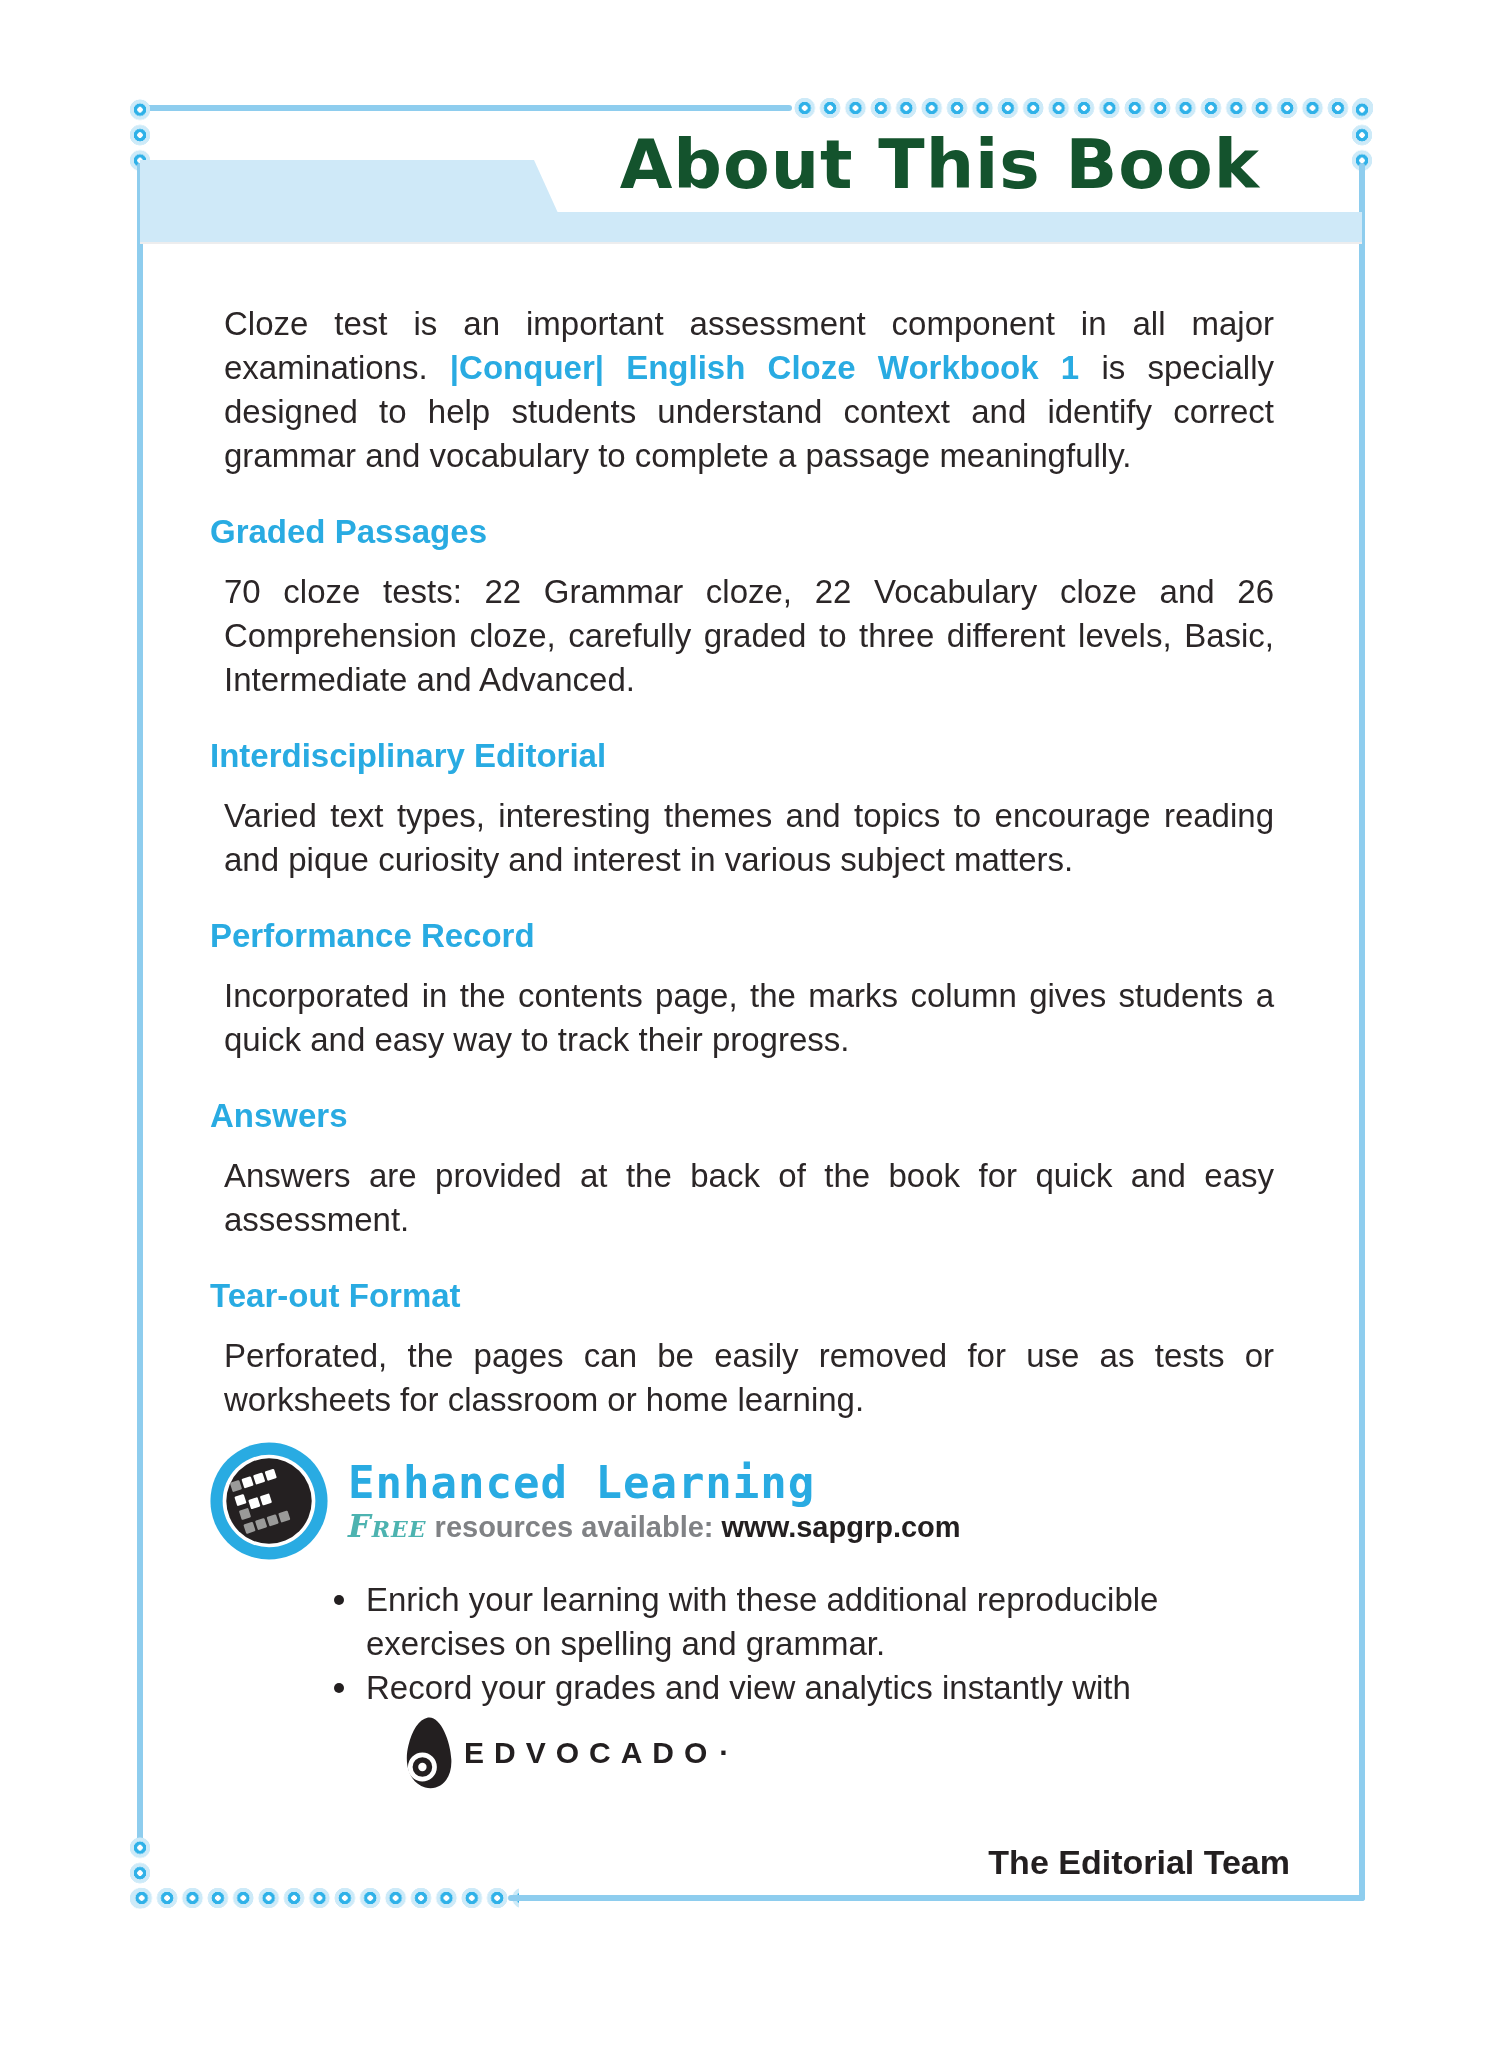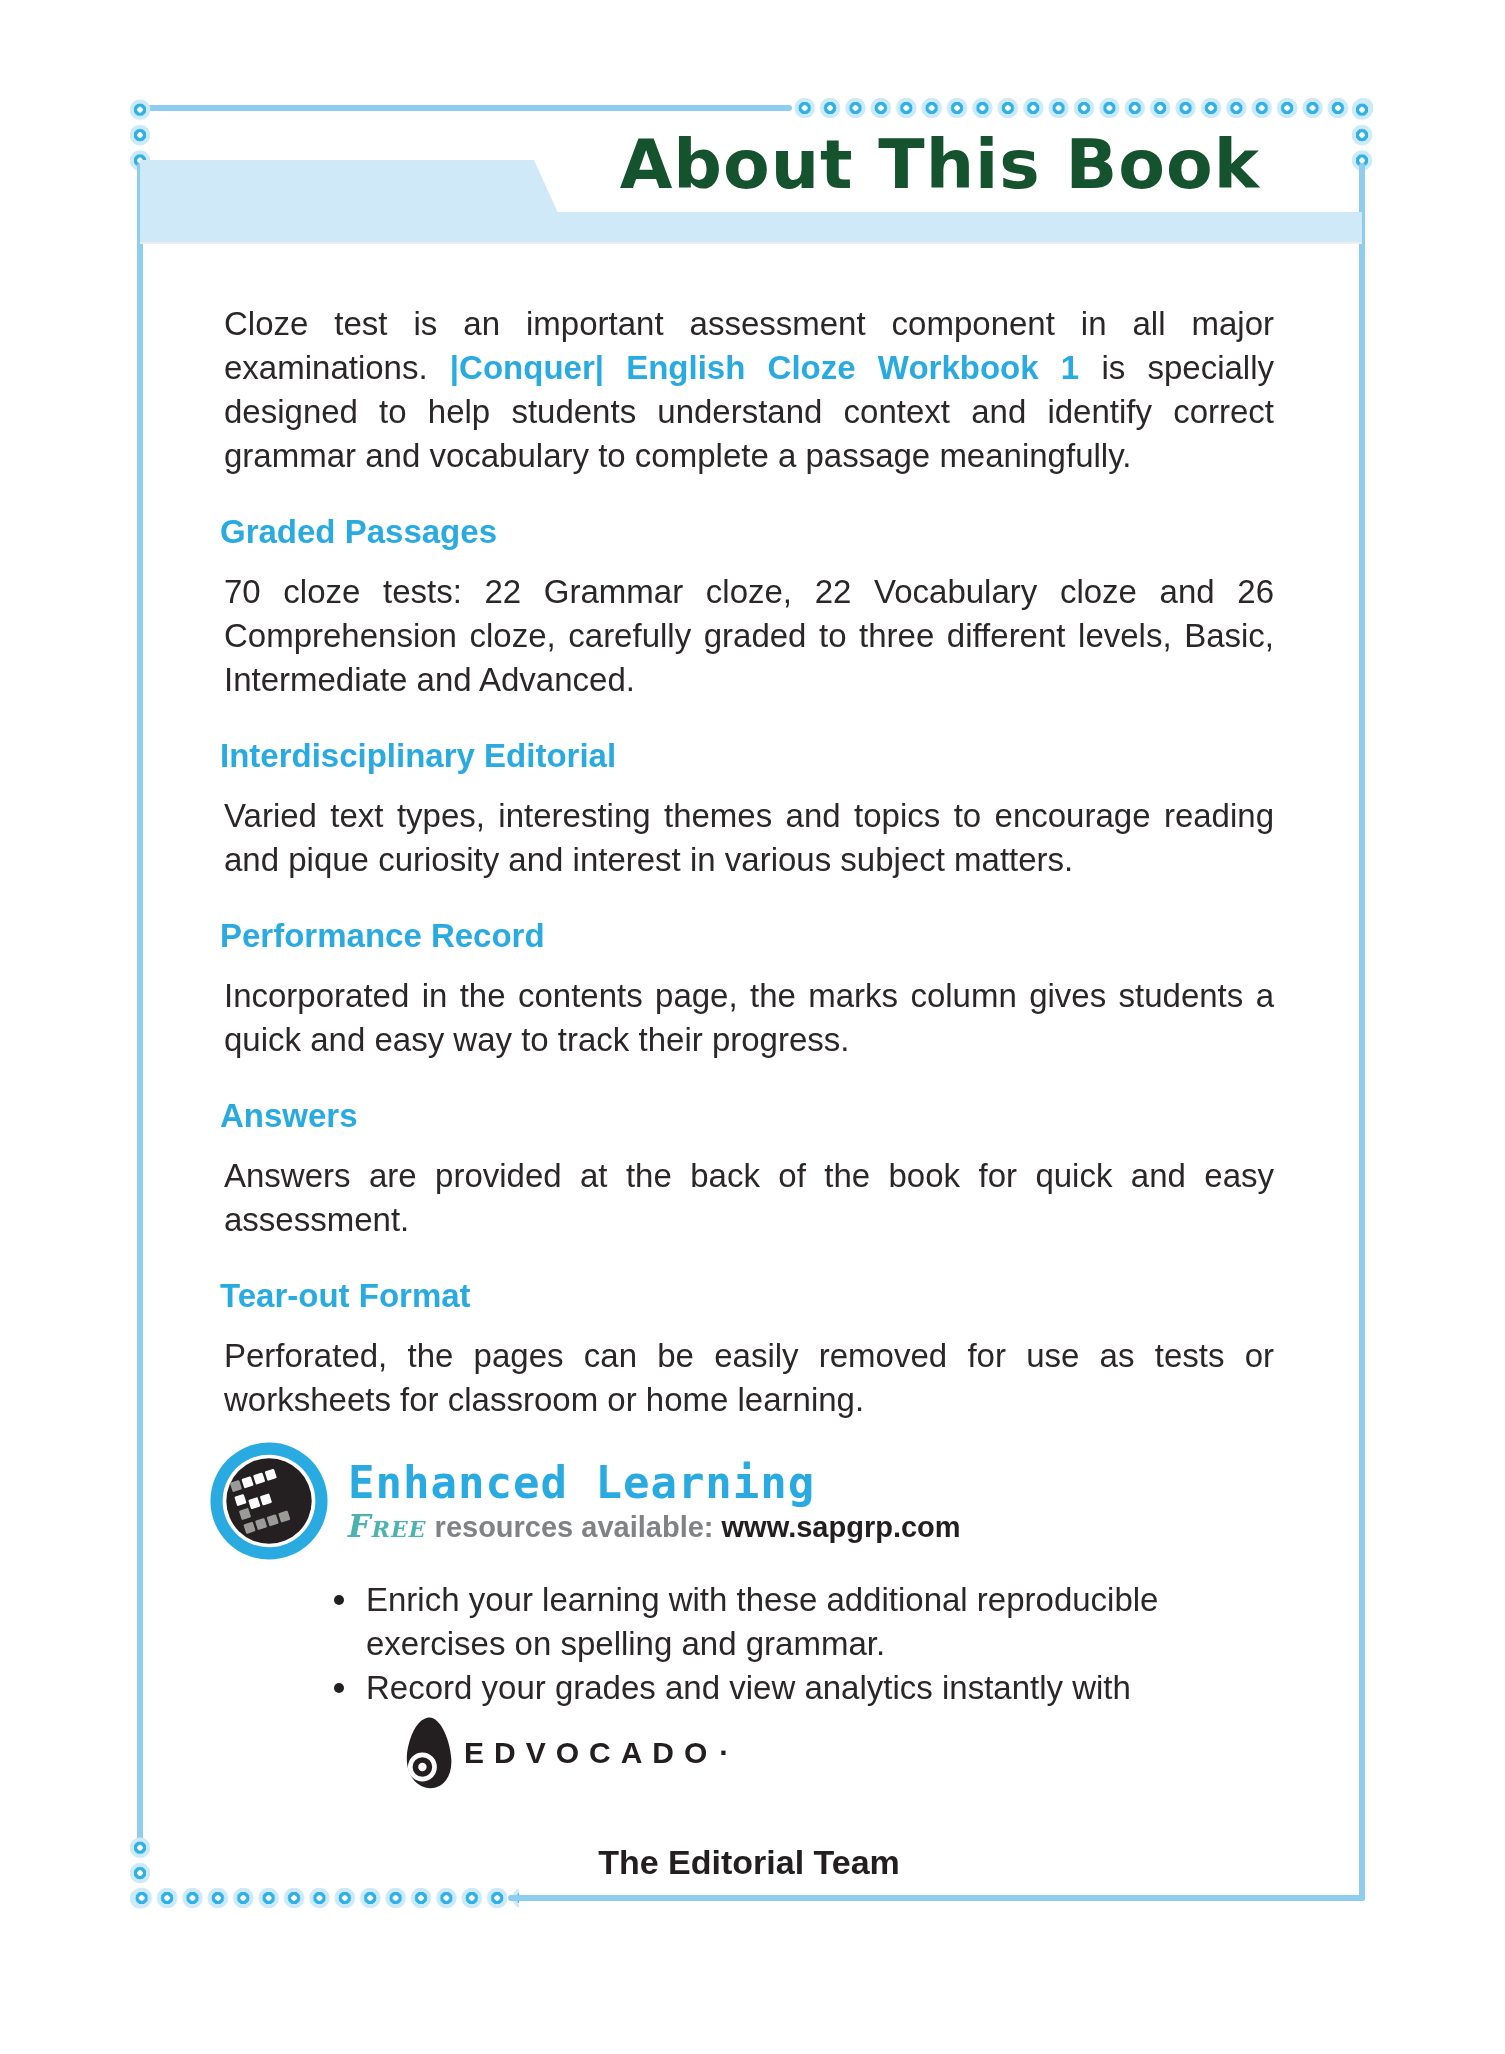--- a/index.html
+++ b/index.html
@@ -33,21 +33,21 @@
     clip-path:polygon(0 0,calc(100% - 24px) 0,100% 100%,0 100%);}
   .page-title{position:absolute;right:102px;top:16px;white-space:nowrap;
     font-family:"DejaVu Sans",sans-serif;font-weight:bold;font-size:68px;line-height:1.2;
     color:#14532d;letter-spacing:1px;}
 
   
   .content{position:absolute;left:68px;right:72px;top:178px;font-size:33px;line-height:44px;}
   .content p{margin:16px;text-align:justify;}
   .hl{color:#29abe2;font-weight:bold;}
   .section{margin-top:32px;}
-  .section h3{margin:12px;font-size:33px;line-height:44px;color:#29abe2;font-weight:bold;}
+  .section h3{margin:2px;font-size:33px;line-height:44px;color:#29abe2;font-weight:bold;}
 
   
   .enhanced{margin-top:18px;display:flex;align-items:center;gap:18px;}
   .enh-icon{width:122px;height:122px;flex:0 0 auto;}
   .enh-title{font-family:"DejaVu Sans Mono",monospace;font-weight:bold;font-size:44px;
     line-height:50px;color:#29abe2;letter-spacing:1px;}
   .enh-sub{font-size:29px;line-height:36px;font-weight:bold;}
   .enh-free{font-family:"DejaVu Serif",serif;font-style:italic;font-variant:small-caps;
     color:#4db3b0;font-size:32px;letter-spacing:1px;}
   .enh-res{color:#808285;}
@@ -55,21 +55,21 @@
 
   
   .bullets{margin:16px 0 0 0;padding:0 0 0 120px;list-style:none;}
   .bullets li{position:relative;padding-left:38px;text-align:left;}
   .bullet-dot{position:absolute;left:6px;top:17px;width:10px;height:10px;border-radius:50%;background:#231f20;}
   .edvocado-line{display:flex;align-items:center;gap:8px;margin:4px 0 0 34px;height:78px;}
   .edv-icon{width:56px;height:76px;}
   .edv-name{font-size:30px;font-weight:bold;letter-spacing:10px;color:#231f20;}
   .edv-dot{font-size:30px;font-weight:bold;color:#231f20;margin-left:-6px;}
 
-  .signoff{margin-top:48px;text-align:center;font-weight:bold;font-size:34px;color:#231f20;}
+  .signoff{margin-top:48px;text-align:right;font-weight:bold;font-size:34px;color:#231f20;}
 </style>
 </head>
 <body>
 
 <div class="frame">
 
   <div class="dots-h b-top-dots"></div>
   <div class="solid b-top-solid"></div>
   <div class="dots-v b-left-dots-top"></div>
   <div class="dots-v b-right-dots"></div>

